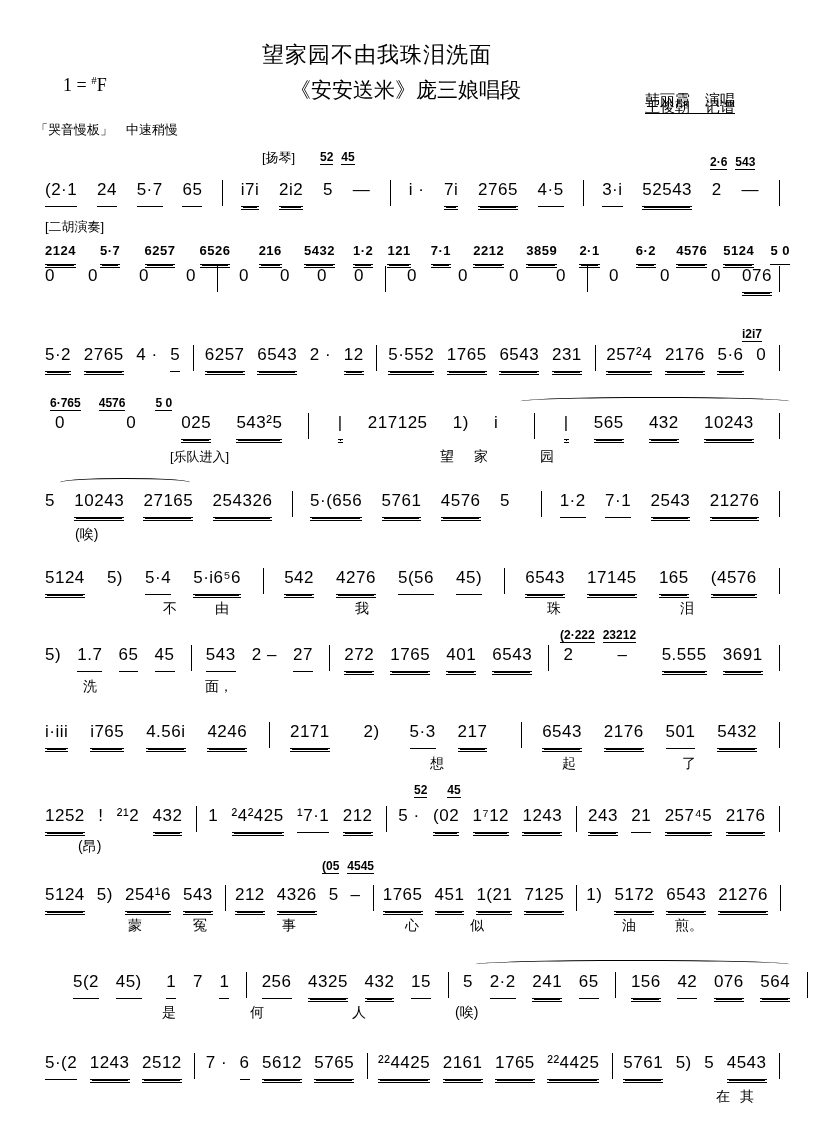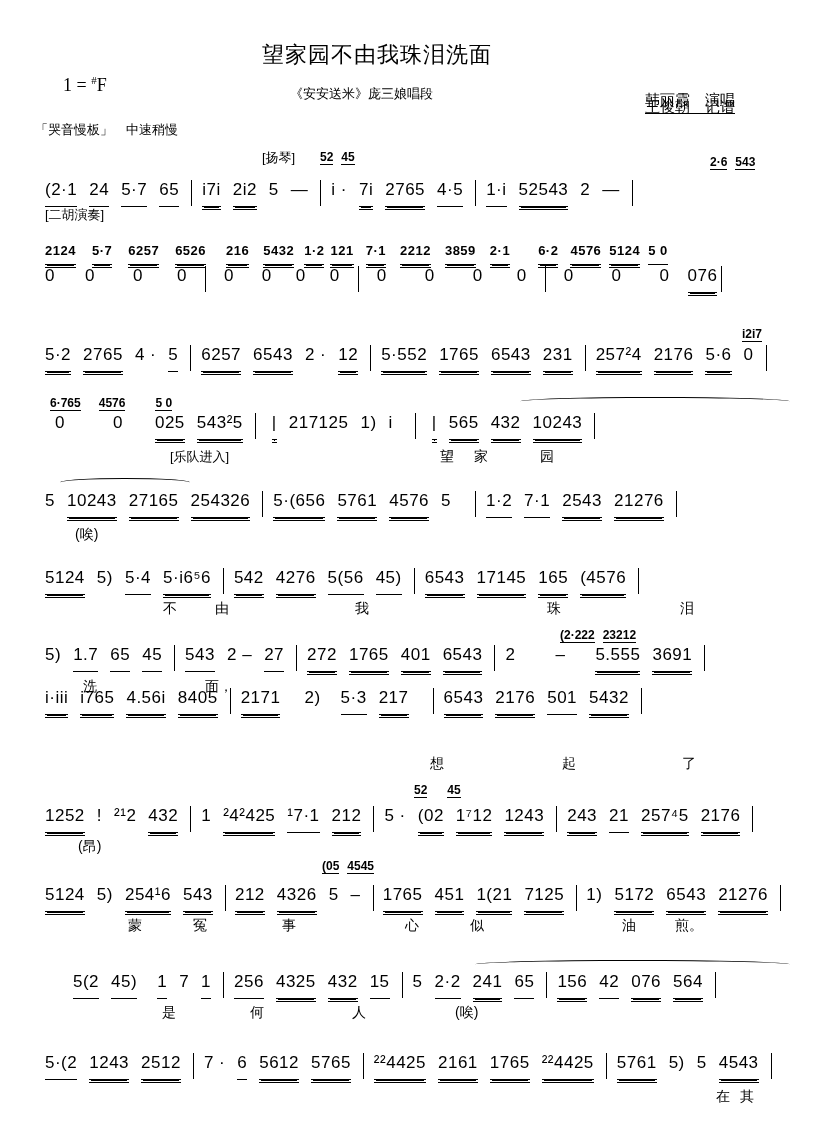--- a/index.html
+++ b/index.html
@@ -1,27 +1,27 @@
 <!DOCTYPE html>
 <html><head>
 <meta charset="utf-8">
 <style>
   html, body { margin:0; padding:0; background:#ffffff; }
   body { width:834px; height:1145px; position:relative; overflow:hidden;
          font-family:"Liberation Sans", "DejaVu Sans", sans-serif; color:#000; }
   .abs { position:absolute; white-space:nowrap; }
   .title { font-size:22px; letter-spacing:1px; }
-  .subtitle { font-size:13px;margin-top:9px; }
+  .subtitle { font-size:21px; }
   .key { font-family:"Liberation Serif", serif; font-size:18px;text-align:center; }
   .key sup { font-size:11px; }
   .credit { font-size:15px; line-height:19px; }
   .tempo { font-size:13px; }
   .note-label { font-size:13px; }
   .row { position:absolute; left:45px; width:745px; height:26px; }
-  .row .cells { display:flex; align-items:flex-start; height:26px; }
+  .row .cells { display:flex; align-items:flex-start; height:26px;justify-content:space-between; }
   .g { font-size:17px; letter-spacing:0.5px; margin-right:12px; position:relative; padding-bottom:6px; }
   .g.u1 { border-bottom:1px solid #000; }
   .g.u2 { border-bottom:1px solid #000; box-shadow:0 3px 0 -2px #000; }
   .g.u2::after { content:""; position:absolute; left:0; right:0; bottom:-4px; border-bottom:1px solid #000; }
   .bar { width:1px; height:26px; background:#000; margin:0 10px 0 0; }
   .lyrics { position:absolute; font-size:14px; }
   .above { position:absolute; font-size:12px; font-weight:bold; }
   .above span { border-bottom:1px solid #000; margin-right:8px; }
   .slur { position:absolute; border-top:1px solid #000; border-radius:50% 50% 0 0; height:8px; }
 </style>
@@ -54,28 +54,28 @@
     <span class="g u2">i7i</span>
     <span class="g u2">2i2</span>
     <span class="g">5</span>
     <span class="g">—</span>
     <span class="bar"></span>
     <span class="g">i ·</span>
     <span class="g u2">7i</span>
     <span class="g u2">2765</span>
     <span class="g u1">4·5</span>
     <span class="bar"></span>
-    <span class="g u1">1·i</span>
+    <span class="g u1">3·i</span>
     <span class="g u2">52543</span>
     <span class="g">2</span>
     <span class="g">—</span>
     <span class="bar"></span>
   </div>
 </div>
-<div class="abs note-label" style="left:45px; top:206px;">[二胡演奏]</div>
+<div class="abs note-label" style="left:45px; top:218px;">[二胡演奏]</div>
 
 <div class="row" style="top:243px; height:20px;">
   <div class="cells" style="height:20px;">
     <span class="g u2" style="font-size:13px;font-weight:bold;margin-right:16px;">2124</span>
     <span class="g u2" style="font-size:13px;font-weight:bold;margin-right:16px;">5·7</span>
     <span class="g u2" style="font-size:13px;font-weight:bold;margin-right:16px;">6257</span>
     <span class="g u2" style="font-size:13px;font-weight:bold;margin-right:20px;">6526</span>
     <span class="g u2" style="font-size:13px;font-weight:bold;margin-right:14px;">216</span>
     <span class="g u2" style="font-size:13px;font-weight:bold;margin-right:10px;">5432</span>
     <span class="g u2" style="font-size:13px;font-weight:bold;margin-right:6px;">1·2</span>
@@ -240,26 +240,26 @@
     <span class="g" style="margin-right:40px;">2</span>
     <span class="g" style="margin-right:30px;">–</span>
     <span class="g u2">5.555</span>
     <span class="g u2">3691</span>
     <span class="bar"></span>
   </div>
 </div>
 <div class="lyrics" style="left:83px; top:678px;">洗</div>
 <div class="lyrics" style="left:205px; top:678px;">面，</div>
 
-<div class="row" style="top:688px;">
+<div class="row" style="top:722px;">
   <div class="cells">
     <span class="g u2">i·iii</span>
     <span class="g u2">i765</span>
     <span class="g u2">4.56i</span>
-    <span class="g u2">8405</span>
+    <span class="g u2">4246</span>
     <span class="bar"></span>
     <span class="g u2" style="margin-right:24px;">2171</span>
     <span class="g" style="margin-right:20px;">2)</span>
     <span class="g u1">5·3</span>
     <span class="g u2" style="margin-right:24px;">217</span>
     <span class="bar"></span>
     <span class="g u2">6543</span>
     <span class="g u2">2176</span>
     <span class="g u1">501</span>
     <span class="g u2">5432</span>

